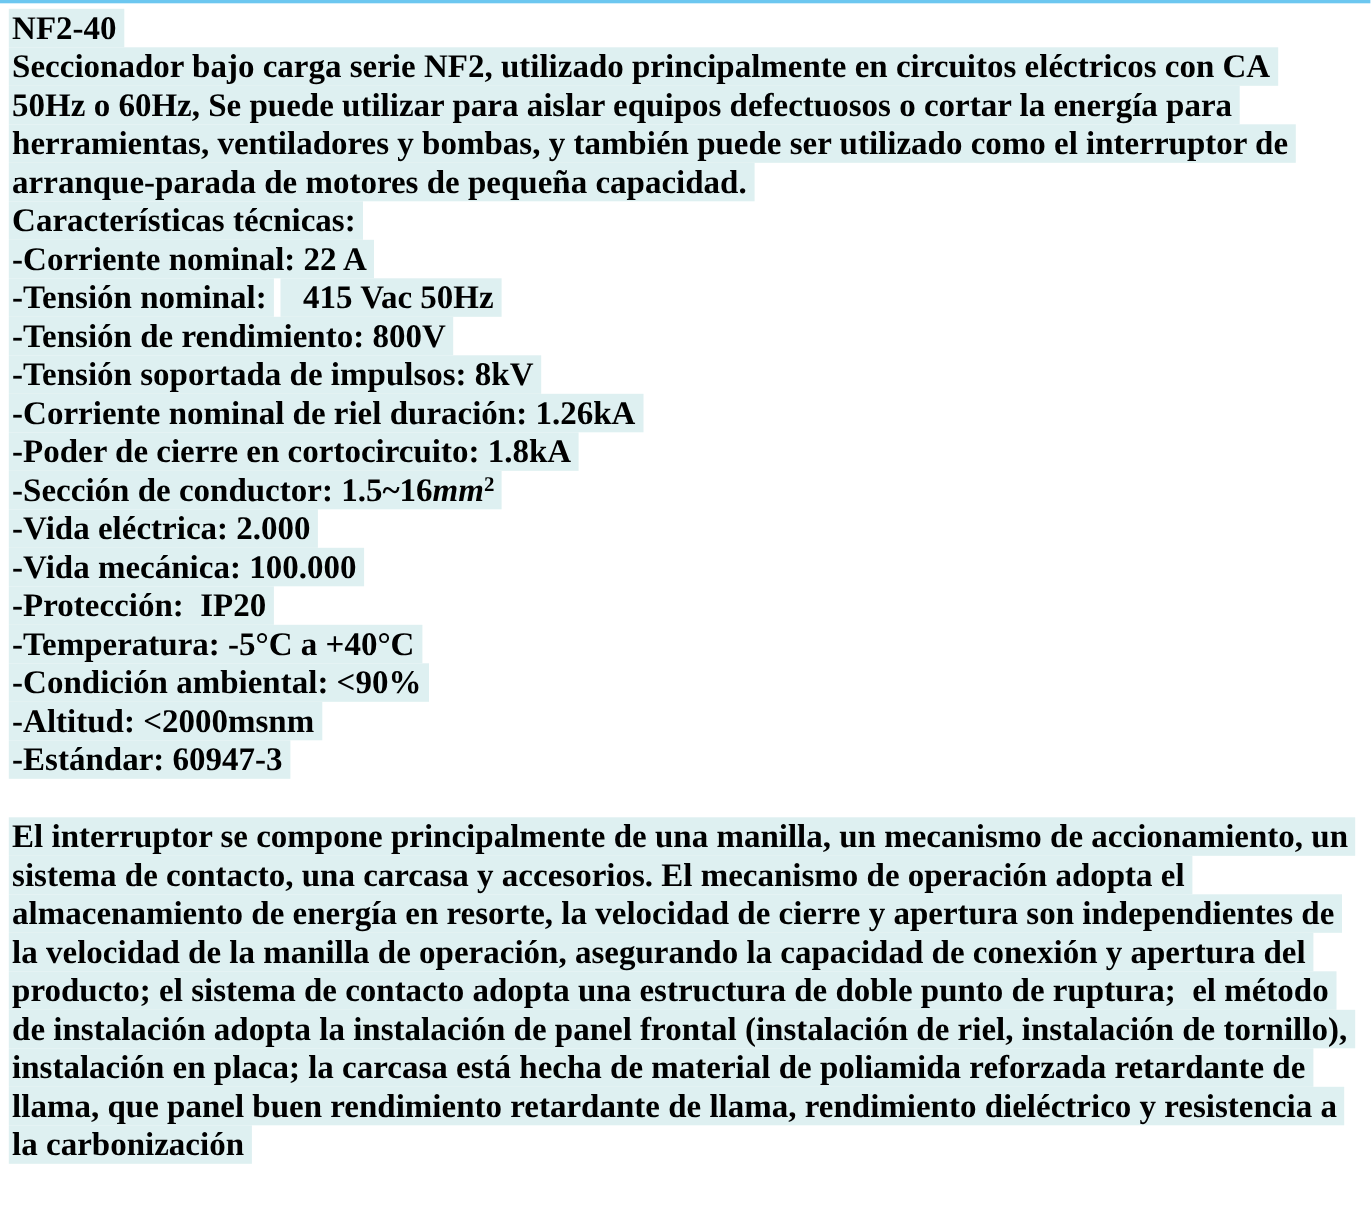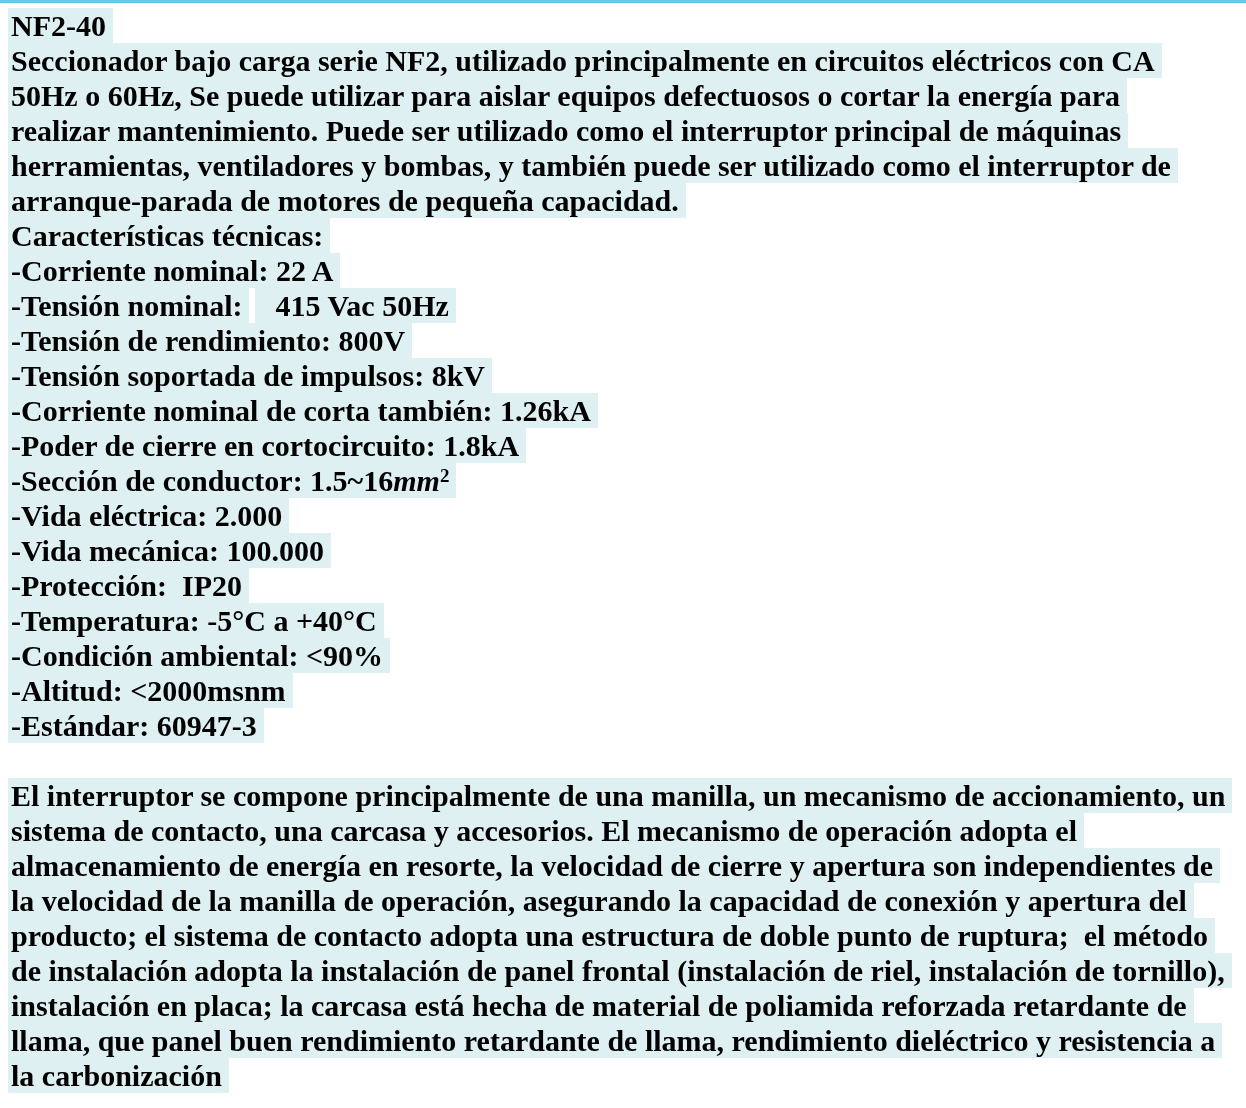--- a/index.html
+++ b/index.html
@@ -53,29 +53,28 @@
 </style>
 </head>
 <body>
 
 <div class="top-bar"></div>
 
 <div class="doc">
     <div class="line"><span class="hl">NF2-40</span></div>
     <div class="line"><span class="hl">Seccionador bajo carga serie NF2, utilizado principalmente en circuitos eléctricos con CA</span></div>
     <div class="line"><span class="hl">50Hz o 60Hz, Se puede utilizar para aislar equipos defectuosos o cortar la energía para</span></div>
-    <div class="line"><span class="hl">realizar mantenimiento. Puede ser utilizado como el interruptor principal de máquinas</span></div>
     <div class="line"><span class="hl">herramientas, ventiladores y bombas, y también puede ser utilizado como el interruptor de</span></div>
     <div class="line"><span class="hl">arranque-parada de motores de pequeña capacidad.</span></div>
     <div class="line"><span class="hl">Características técnicas:</span></div>
     <div class="line"><span class="hl">-Corriente nominal: 22 A</span></div>
     <div class="line"><span class="hl">-Tensión nominal:</span><span class="hl gap">415 Vac 50Hz</span></div>
     <div class="line"><span class="hl">-Tensión de rendimiento: 800V</span></div>
     <div class="line"><span class="hl">-Tensión soportada de impulsos: 8kV</span></div>
-    <div class="line"><span class="hl">-Corriente nominal de corta también: 1.26kA</span></div>
+    <div class="line"><span class="hl">-Corriente nominal de riel duración: 1.26kA</span></div>
     <div class="line"><span class="hl">-Poder de cierre en cortocircuito: 1.8kA</span></div>
     <div class="line"><span class="hl">-Sección de conductor: 1.5~16<i>mm</i><sup>2</sup></span></div>
     <div class="line"><span class="hl">-Vida eléctrica: 2.000</span></div>
     <div class="line"><span class="hl">-Vida mecánica: 100.000</span></div>
     <div class="line"><span class="hl">-Protección:  IP20</span></div>
     <div class="line"><span class="hl">-Temperatura: -5°C a +40°C</span></div>
     <div class="line"><span class="hl">-Condición ambiental: &lt;90%</span></div>
     <div class="line"><span class="hl">-Altitud: &lt;2000msnm</span></div>
     <div class="line"><span class="hl">-Estándar: 60947-3</span></div>
     <div class="line"></div>

